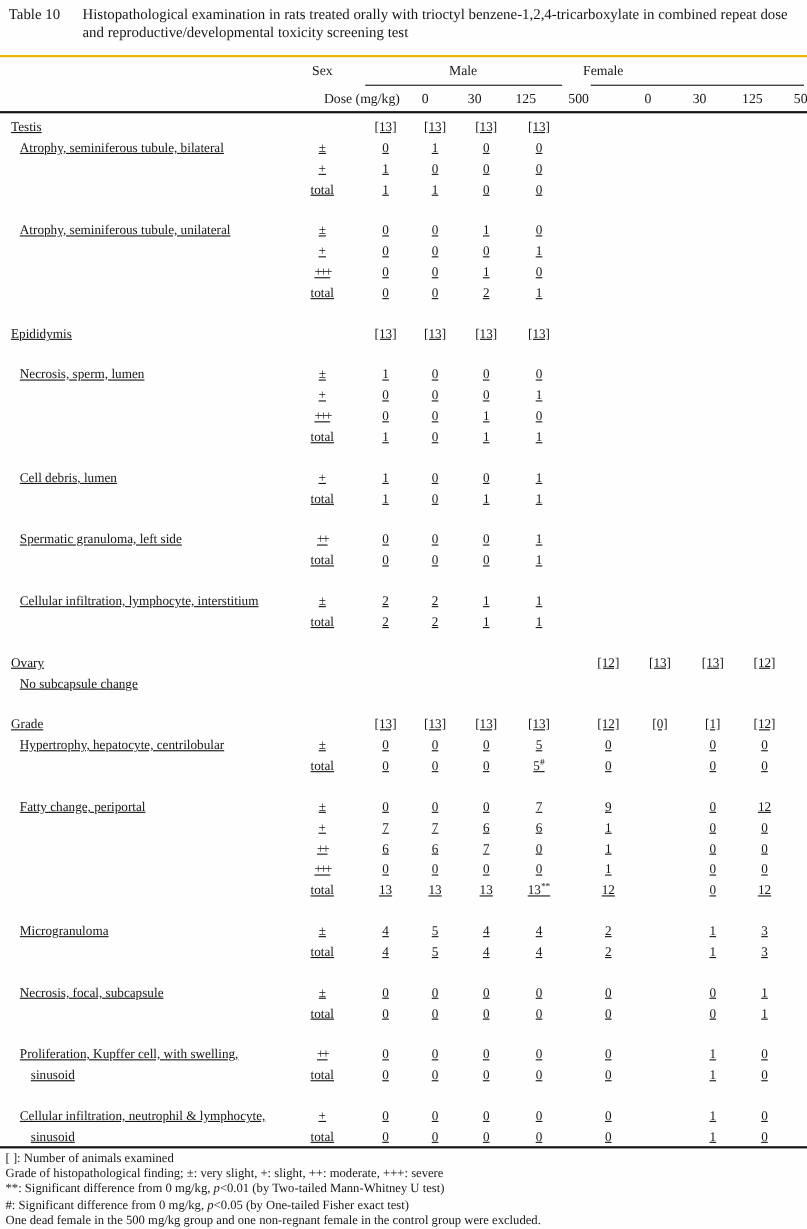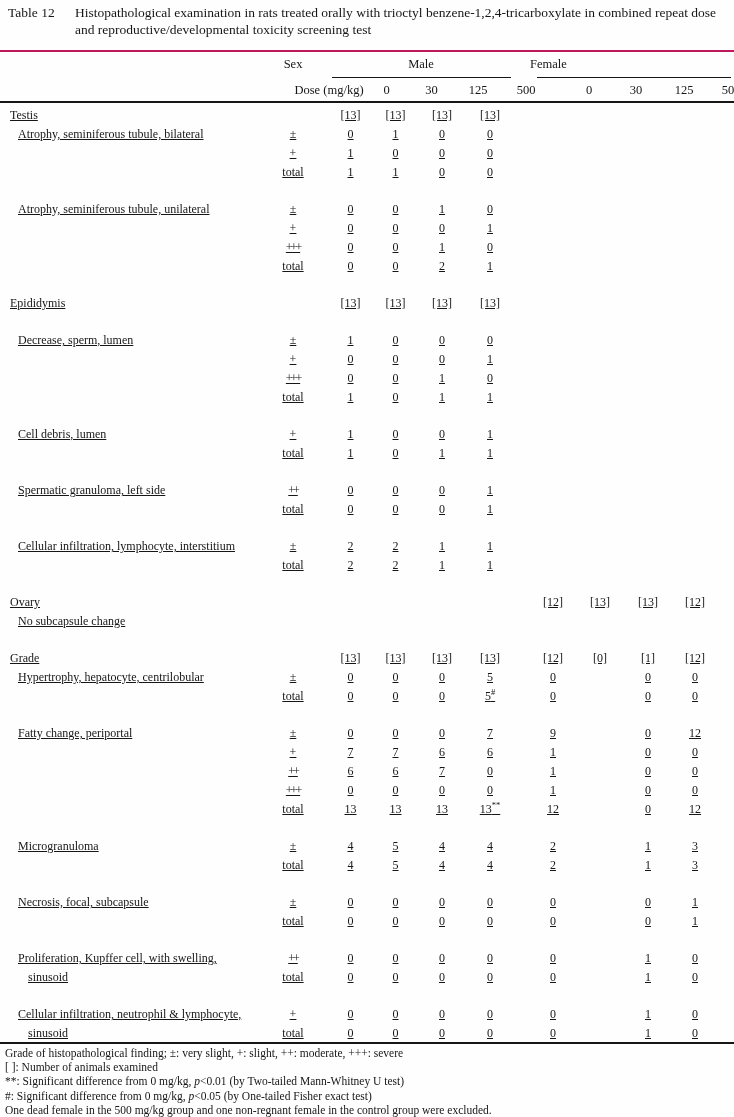--- a/index.html
+++ b/index.html
@@ -11,21 +11,21 @@
   }
   #page{position:relative;width:734px;height:1117px;background:#fefefe;overflow:hidden;}
 
   
   #title{position:absolute;top:5px;left:8px;display:flex;font-size:13.5px;line-height:16.5px;}
   #title .tl{width:67px;flex:none;}
   #title .tt{width:650px;}
 
   
   #thead{position:absolute;top:50px;left:0;width:734px;height:53px;
-    border-top:2px solid #be185d;border-bottom:2px solid #161616;box-sizing:border-box;}
+    border-top:2px solid #eab308;border-bottom:2px solid #161616;box-sizing:border-box;}
   .grid{display:grid;grid-template-columns:250px 70px 45px 45px 48px 48px 16px 46px 48px 48px 46px;padding-left:8px;}
   #hrow1{height:25px;line-height:25px;font-size:12.5px;}
   #hrow2{height:25px;line-height:25px;font-size:12.5px;margin-top:1px;padding-left:44px;}
   .hc{text-align:center;}
   .sex-cell{grid-column:2;text-align:center;}
   .male-span{grid-column:3 / span 4;text-align:center;}
   .female-span{grid-column:8 / span 4;text-align:left;}
   .uline{position:absolute;top:25px;height:1px;background:#161616;}
   #u-male{left:332px;width:179px;}
   #u-female{left:537px;width:194px;}
@@ -51,21 +51,21 @@
   #brule{position:absolute;top:1042px;left:0;width:734px;height:2px;background:#161616;}
   #footnotes{position:absolute;top:1046px;left:5px;width:726px;font-size:11.5px;line-height:14.2px;}
   #footnotes i{font-style:italic;}
 </style>
 </head>
 <body>
 
 <div id="page">
 
   <div id="title">
-    <div class="tl">Table 12</div>
+    <div class="tl">Table 10</div>
     <div class="tt">Histopathological examination in rats treated orally with trioctyl benzene-1,2,4-tricarboxylate in combined repeat dose and reproductive/developmental toxicity screening test</div>
   </div>
 
   <div id="thead">
     <div id="hrow1" class="grid">
       <div class="sex-cell">Sex</div>
       <div class="male-span">Male</div>
       <div class="female-span">Female</div>
     </div>
     <div id="u-male" class="uline"></div>
@@ -190,21 +190,21 @@
         <div class="cell num c1">[13]</div>
         <div class="cell num c2">[13]</div>
         <div class="cell num c3">[13]</div>
         <div class="cell num c4"></div>
         <div class="cell num c5"></div>
         <div class="cell num c6"></div>
         <div class="cell num c7"></div>
       </div>
       <div class="spacer"></div>
       <div class="trow grid">
-        <div class="cell label ind1">Decrease, sperm, lumen</div>
+        <div class="cell label ind1">Necrosis, sperm, lumen</div>
         <div class="cell grade">±</div>
         <div class="cell num c0">1</div>
         <div class="cell num c1">0</div>
         <div class="cell num c2">0</div>
         <div class="cell num c3">0</div>
         <div class="cell num c4"></div>
         <div class="cell num c5"></div>
         <div class="cell num c6"></div>
         <div class="cell num c7"></div>
       </div>
@@ -540,20 +540,20 @@
         <div class="cell num c4">0</div>
         <div class="cell num c5"></div>
         <div class="cell num c6">1</div>
         <div class="cell num c7">0</div>
       </div>
     </div>
 
   <div id="brule"></div>
 
   <div id="footnotes">
+      <div>[ ]: Number of animals examined</div>
       <div>Grade of histopathological finding; ±: very slight, +: slight, ++: moderate, +++: severe</div>
-      <div>[ ]: Number of animals examined</div>
       <div>**: Significant difference from 0 mg/kg, <i>p</i>&lt;0.01 (by Two-tailed Mann-Whitney U test)</div>
       <div>#: Significant difference from 0 mg/kg, <i>p</i>&lt;0.05 (by One-tailed Fisher exact test)</div>
       <div>One dead female in the 500 mg/kg group and one non-regnant female in the control group were excluded.</div>
     </div>
 
 </div>
 
 </body></html>

